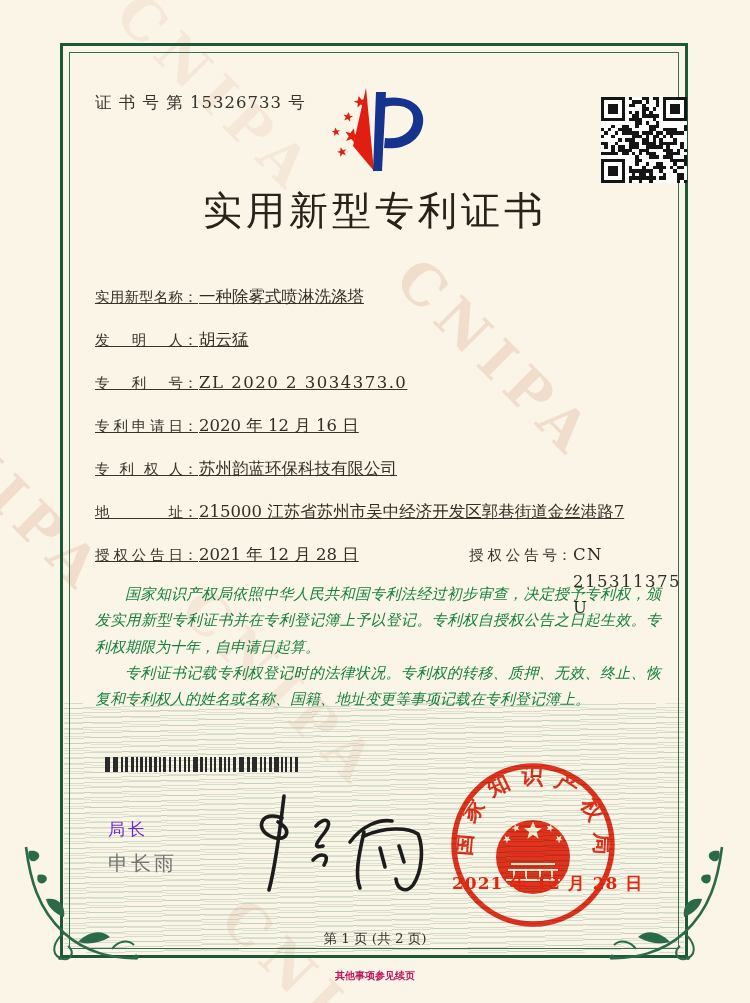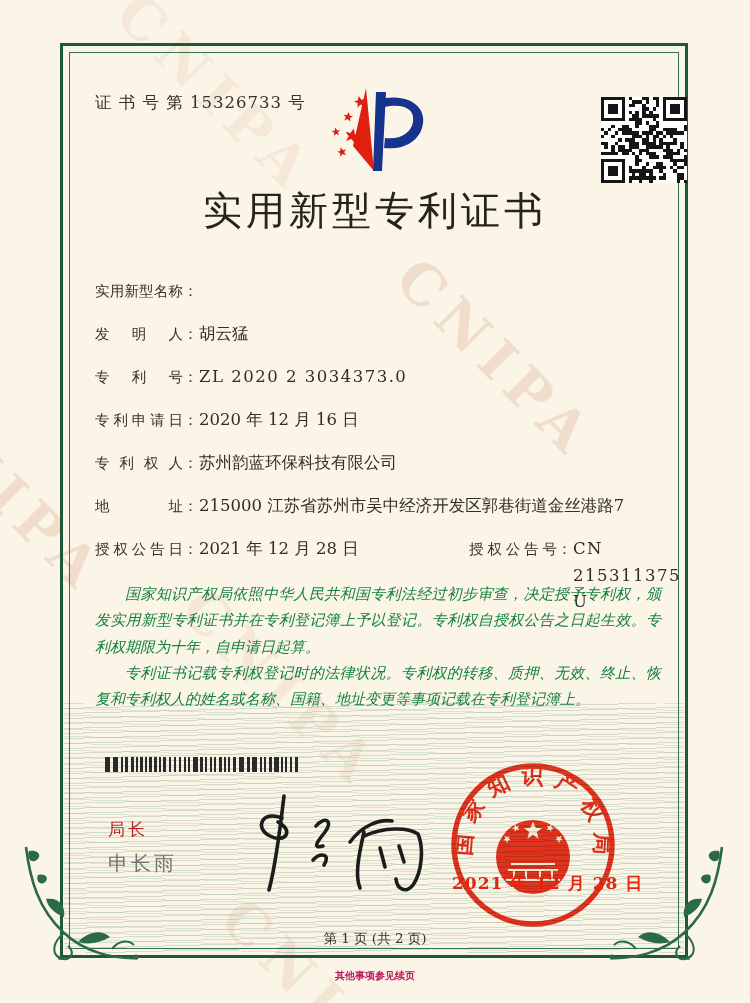--- a/index.html
+++ b/index.html
@@ -18,35 +18,35 @@
   
   .guilloche{position:absolute;left:64px;top:703px;width:620px;height:250px;z-index:1;
       background:
         repeating-linear-gradient(178.5deg, rgba(150,182,152,0.40) 0 1px, rgba(0,0,0,0) 1px 5px),
         repeating-linear-gradient(181.5deg, rgba(150,182,152,0.28) 0 1px, rgba(0,0,0,0) 1px 7px);}
   .cert-no{left:95px;top:92px;font-size:16.5px;letter-spacing:1px;color:#36312a;z-index:3;}
   .logo{left:318px;top:84px;width:120px;height:104px;z-index:3;}
   .qr{left:601px;top:97px;width:86px;height:86px;z-index:3;background:#fff;}
   .title{left:0;width:750px;top:184px;text-align:center;font-size:39px;font-weight:400;
       letter-spacing:4px;color:#27221a;z-index:3;}
-  .fields{left:95px;top:278px;width:566px;z-index:3;}
+  .fields{left:95px;top:284px;width:566px;z-index:3;text-decoration:underline;}
   .frow{display:flex;align-items:baseline;line-height:26.5px;margin-bottom:16.5px;position:relative;}
   .flabel{display:inline-block;width:88px;font-size:14.5px;text-align:justify;text-align-last:justify;
       flex:0 0 88px;color:#36312a;}
   .fcolon{font-size:15px;flex:0 0 16px;}
   .fvalue{font-size:16.5px;color:#322d25;}
   .num{letter-spacing:1.5px;}
   .addr-line{display:block;}
   .grant-right{position:absolute;left:330px;top:0;display:flex;align-items:baseline;margin-left:44px;}
   .paras{left:95px;top:581px;width:566px;z-index:3;font-size:15px;line-height:26.3px;
       font-style:italic;color:#15803d;text-align:justify;}
   .paras p{margin:0;text-indent:2em;}
   .barcode{left:105px;top:757px;width:196px;height:15px;z-index:3;}
   .sig-title{left:108px;top:818px;font-size:17px;font-family:"Liberation Sans",sans-serif;
-      letter-spacing:3px;color:#b91c1c;z-index:3;}
+      letter-spacing:3px;color:#6d28d9;z-index:3;}
   .sig-name{left:108px;top:850px;font-size:20px;font-family:"Liberation Sans",sans-serif;
       letter-spacing:3px;color:#737373;z-index:3;}
   .signature{left:212px;top:788px;width:225px;height:105px;z-index:3;}
   .seal{left:448px;top:760px;width:170px;height:170px;z-index:4;mix-blend-mode:multiply;opacity:0.93;}
   .seal-date{left:452px;top:872px;font-size:17px;color:#e3250f;letter-spacing:1px;
       white-space:nowrap;z-index:5;font-weight:600;}
   .corner{width:120px;height:120px;z-index:3;}
   .corner-bl{left:20px;top:845px;}
   .corner-br{left:608px;top:845px;transform:scaleX(-1);}
   .page-info{left:0;width:750px;top:930px;text-align:center;font-size:13.5px;color:#36312a;z-index:3;}
@@ -316,20 +316,21 @@
         <rect x="6.88" y="68.80" width="10.32" height="10.32" fill="#151515"></rect>
       </svg>
   </div>
 
   <div class="abs title">实用新型专利证书</div>
 
   <div class="abs fields">
     <div class="frow">
       <span class="flabel">实用新型名称</span>
         <span class="fcolon">：</span>
+      <span class="fvalue">一种除雾式喷淋洗涤塔</span>
     </div>
     <div class="frow">
       <span class="flabel">发明人</span>
         <span class="fcolon">：</span>
       <span class="fvalue">胡云猛</span>
     </div>
     <div class="frow">
       <span class="flabel">专利号</span>
         <span class="fcolon">：</span>
       <span class="fvalue num">ZL 2020 2 3034373.0</span>

